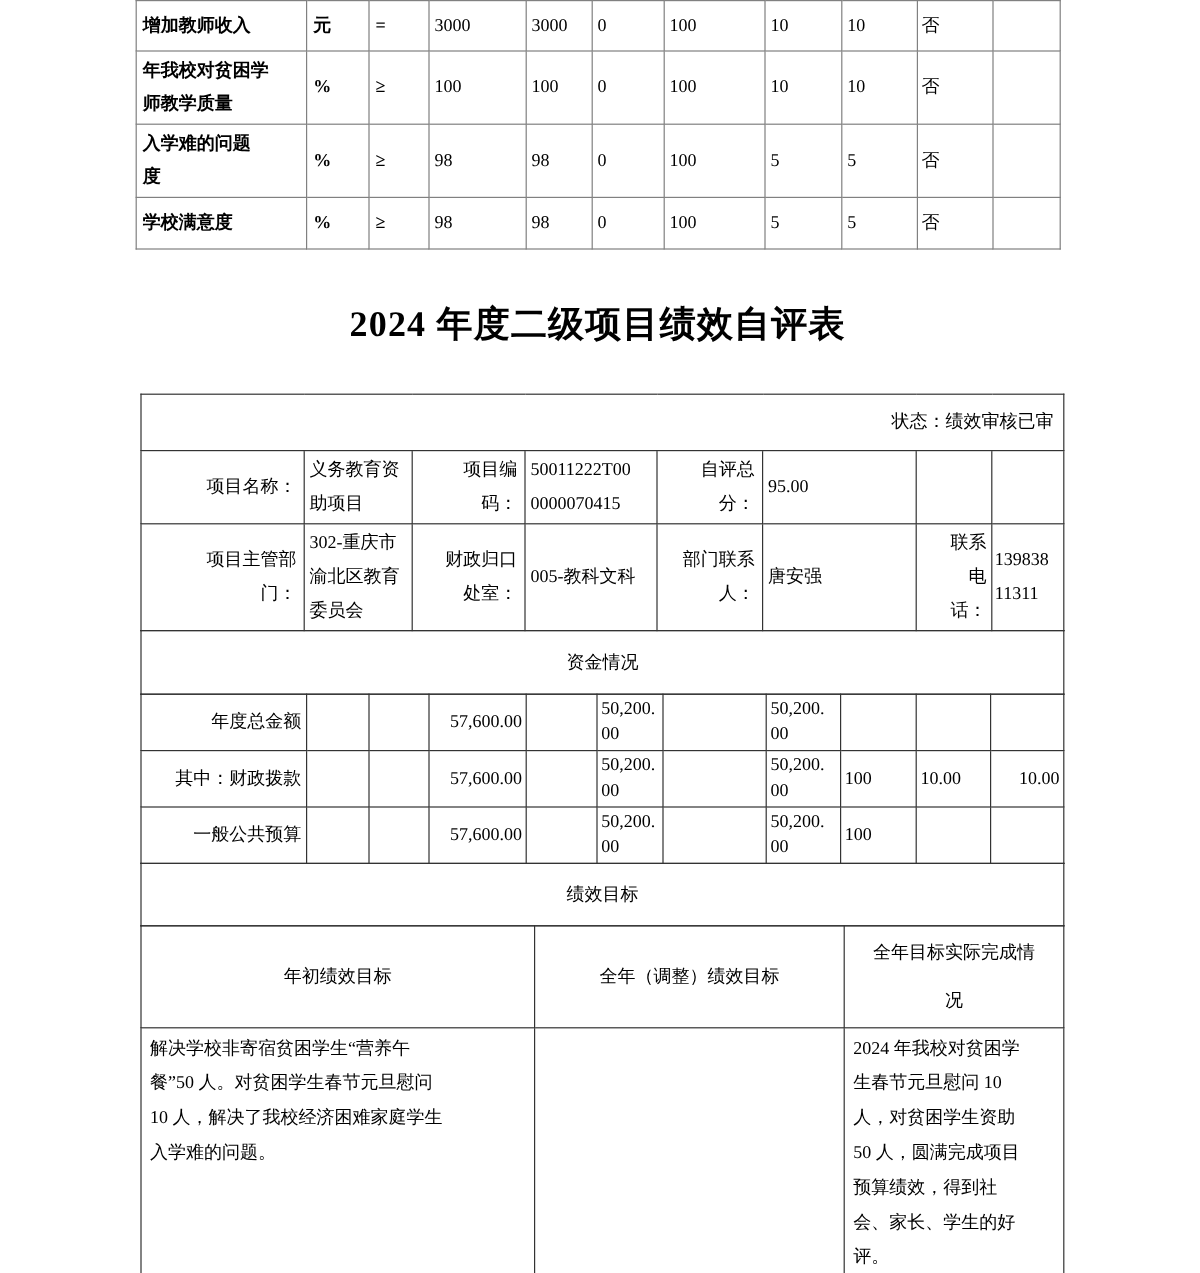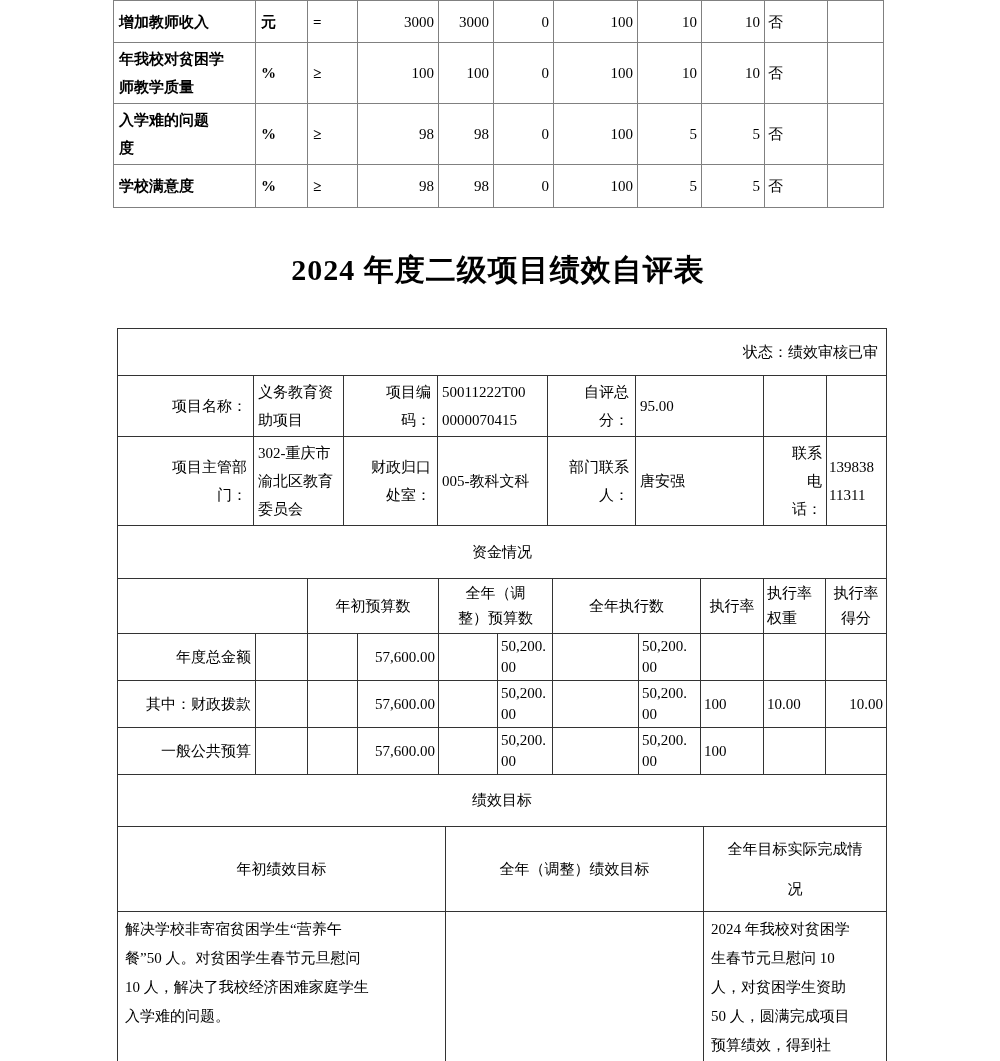--- a/index.html
+++ b/index.html
@@ -7,21 +7,21 @@
   body { width:1000px; height:1061px; font-family:"Liberation Serif","DejaVu Serif",serif; color:#000; }
   .page { position:relative; width:1000px; height:1061px; background:#fff; overflow:hidden; }
 
   table { border-collapse:collapse; table-layout:fixed; }
   td { font-size:15px; color:#000; vertical-align:middle; white-space:pre-line; overflow:hidden; padding:2px 4px; }
 
   
   .t1 { position:absolute; left:113px; top:0; width:770px; }
   .t1 td { border:1px solid #808080; line-height:28px; }
   .t1 .name { text-align:left; padding-left:5px;font-weight:bold; }
-  .t1 .num  { text-align:right; padding-right:4px; }
+  .t1 .num  { padding-right:4px; }
   .t1 .flag { text-align:left; padding-left:3px; }
 
   
   .doc-title { position:absolute; left:113px; top:250px; width:770px; text-align:center;
                font-size:30px; font-weight:bold; letter-spacing:1px; }
 
   
   .main { position:absolute; left:117px; top:328px; width:769px; }
   .main table { width:769px; }
   .main table + table { margin-top:-1px; }
@@ -198,32 +198,20 @@
           <col style="width:81px">
         <col style="width:59px">
           <col style="width:55px">
           <col style="width:86px">
           <col style="width:62px">
         <col style="width:63px">
           <col style="width:62px">
           <col style="width:61px">
       </colgroup>
       <tbody>
-          <tr class="hdr h55">
-        <td colspan="2"></td>
-        <td colspan="2">年初预算数</td>
-        <td colspan="2">全年（调
-整）预算数</td>
-        <td colspan="2">全年执行数</td>
-        <td>执行率</td>
-        <td class="wleft">执行率
-权重</td>
-        <td>执行率
-得分</td>
-      </tr>
       <tr class="h46">
         <td class="rowlab">年度总金额</td>
         <td></td>
         <td></td>
         <td class="numr">57,600.00</td>
         <td></td>
         <td class="numl">50,200.
 00</td>
         <td></td>
         <td class="numl">50,200.

